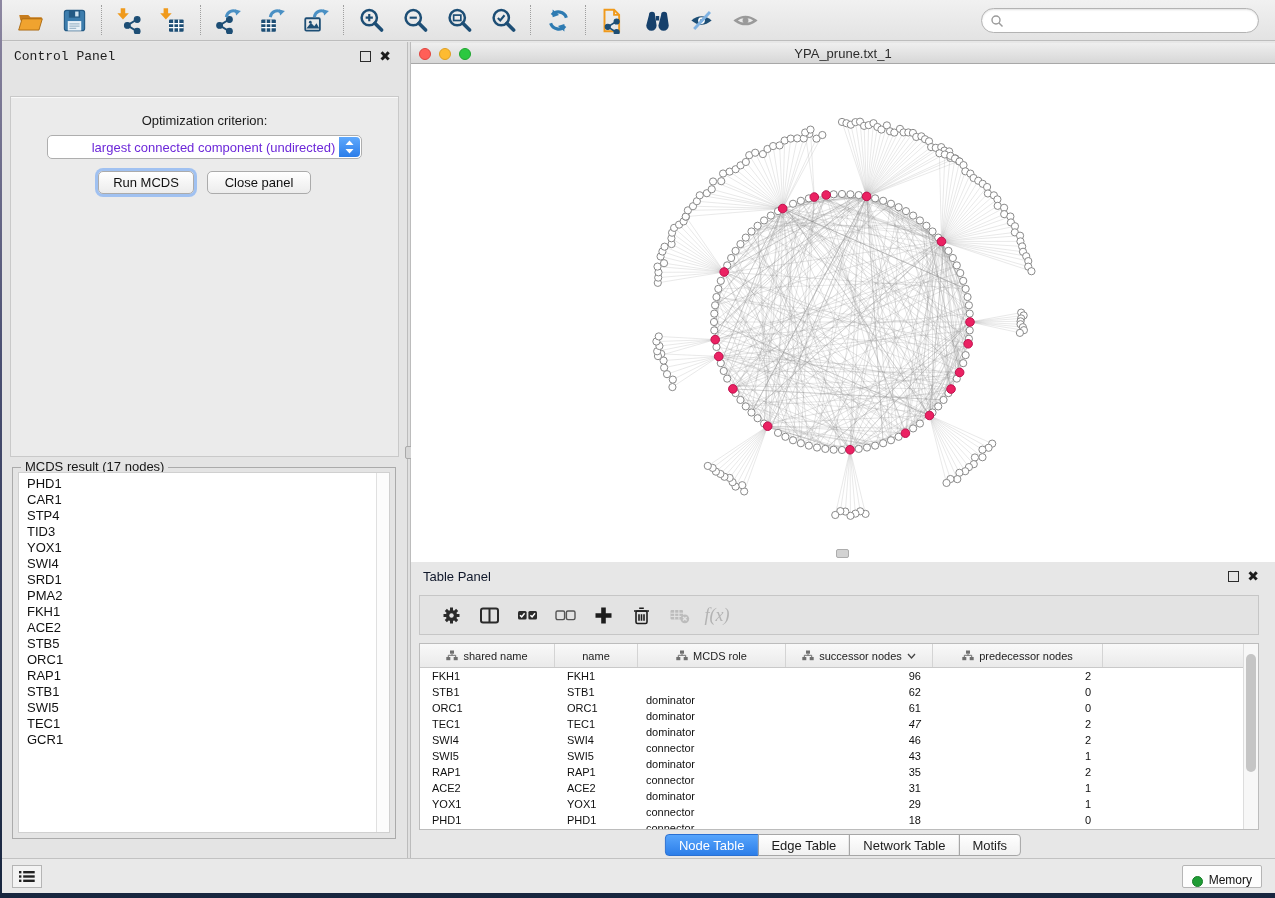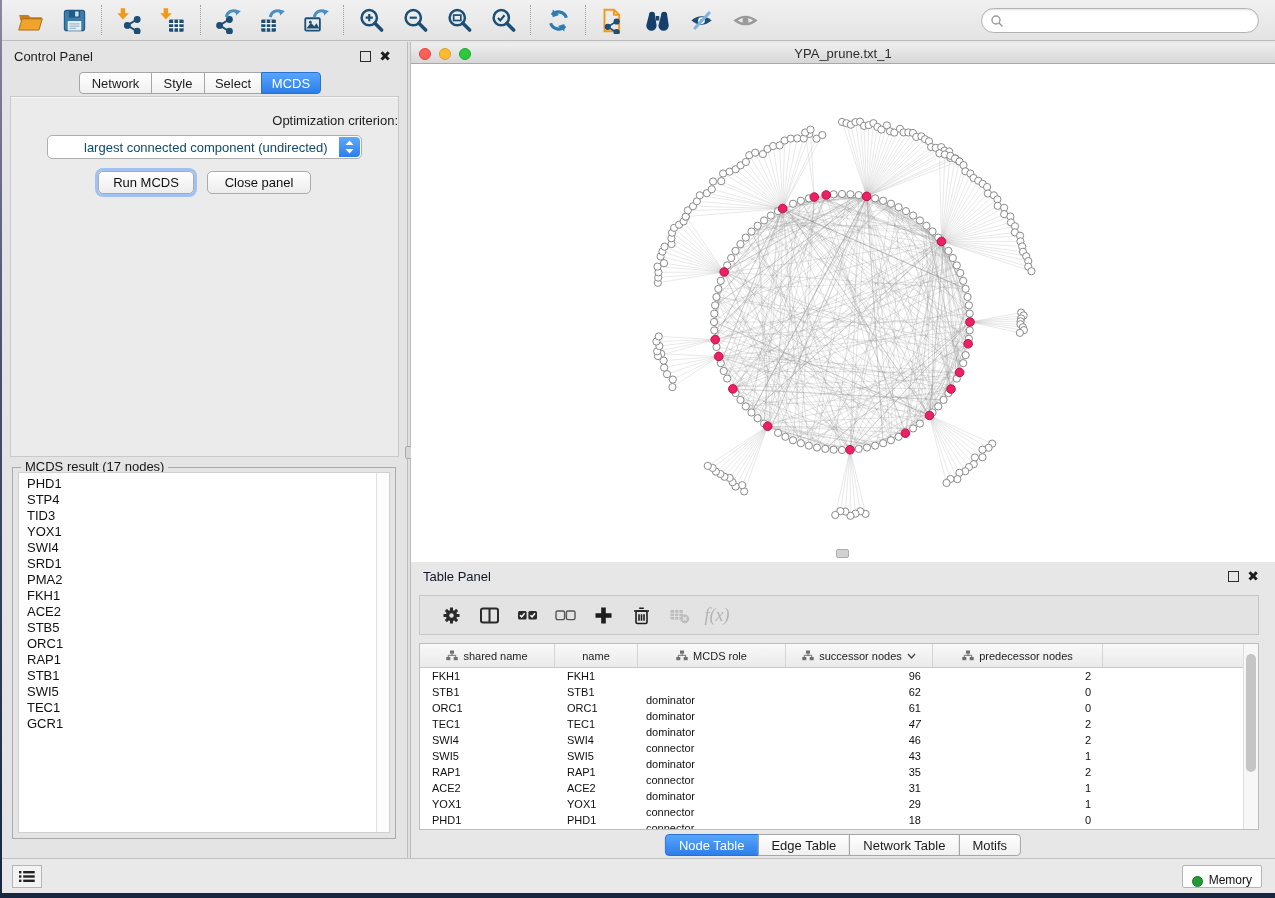--- a/index.html
+++ b/index.html
@@ -16,33 +16,33 @@
   .searchbox input { border:none; outline:none; flex:1; height:20px; font-size:12px; background:transparent; }
 
   
   .main { position:absolute; left:0; right:0; top:42px; bottom:35px; }
   .control-panel { position:absolute; left:0; top:0; bottom:0; width:405px; background:#e4e4e4; }
   .splitter { position:absolute; left:405px; width:4px; top:0; bottom:0; background:#e0e0e0; border-left:1px solid #bcbcbc; border-right:1px solid #bcbcbc; }
   .splitter .grip { position:absolute; top:404px; left:-3px; width:9px; height:13px; background:#d6d6d6; border:1px solid #a9a9a9; border-radius:2px; }
   .rightcol { position:absolute; left:409px; right:0; top:0; bottom:0; }
 
   
-  .cp-title { position:absolute; left:12px; top:7px; font-size:13px; color:#1c1c1c; }
+  .cp-title { position:absolute; left:12px; top:7px; font-size:13px; color:#1c1c1c;font-family:Liberation Mono, monospace; }
   .panel-float { position:absolute; width:11px; height:11px; border:1.6px solid #2c2c2c; top:9px; }
   .panel-close { position:absolute; top:6px; font-size:14px; font-weight:bold; color:#1c1c1c; line-height:16px; }
   .cp-float { right:36px; } .cp-close { right:16px; }
   .cp-tabs { position:absolute; left:77px; top:30px; display:flex; height:22px; }
   .seg { height:22px; display:flex; align-items:center; justify-content:center; font-size:13px; color:#1c1c1c; background:linear-gradient(#ffffff,#f0f0f0); border:1px solid #a6a6a6; margin-left:-1px; }
   .seg.first { border-radius:4px 0 0 4px; margin-left:0; }
   .seg.last { border-radius:0 4px 4px 0; }
   .seg.sel { background:linear-gradient(#57a5fc,#2c7ee9); color:#fff; border-color:#2a70d2; }
   .cp-inner { position:absolute; left:8px; right:8px; top:54px; height:361px; background:#ebebeb; border:1px solid #c9c9c9; box-shadow:inset 0 1px 0 #f9f9f9; }
-  .opt-label { position:absolute; top:16px; left:0; right:0; text-align:right; font-size:13px; color:#1a1a1a; }
+  .opt-label { position:absolute; top:16px; left:0; right:0; text-align:center; font-size:13px; color:#1a1a1a; }
   .dropdown { position:absolute; left:36px; top:38px; width:315px; height:24px; background:#fff; border:1px solid #aeaeae; border-radius:5px; display:flex; align-items:center; }
-  .dropdown .dval { flex:1; font-size:13px; color:#0c4a6e; padding-right:18px;padding-left:36px; }
+  .dropdown .dval { flex:1; text-align:center; font-size:13px; color:#6d28d9; padding-right:18px;padding-left:36px; }
   .dd-step { position:absolute; right:1px; top:1px; bottom:1px; width:21px; border-radius:0 4px 4px 0; background:linear-gradient(#5fa9fd,#2b7de9); display:flex; flex-direction:column; align-items:center; justify-content:center; gap:2px; }
   .btnrow { position:absolute; top:74px; left:0; right:0; }
   .pbtn { position:absolute; height:23px; background:linear-gradient(#ffffff,#ececec); border:1px solid #ababab; border-radius:5px; font-size:13px; color:#111; display:flex; align-items:center; justify-content:center; }
   .run-btn { left:87px; width:96px; box-shadow:0 0 0 3px rgba(110,165,245,.6); }
   .close-btn { left:196px; width:104px; }
   .fieldset { position:absolute; left:10px; right:11px; top:425px; bottom:19px; border:1px solid #ababab; }
   .legend { position:absolute; top:-9px; left:8px; background:#e4e4e4; padding:0 4px; font-size:13px; color:#161616; }
   .listbox { position:absolute; inset:4px 5px 5px 5px; background:#fff; border:1px solid #d0d0d0; overflow:hidden; }
   .mcds-item { font-size:13px; line-height:16px; padding-left:8px; color:#111; }
   .list-scroll { position:absolute; right:0; top:0; bottom:0; width:13px; background:#fcfcfc; border-left:1px solid #e0e0e0; }
@@ -259,26 +259,20 @@
     </div>
   </div>
 
   <div class="main">
 
     <div class="control-panel">
       <div class="cp-title">Control Panel</div>
       <div class="panel-float cp-float"></div>
       <div class="panel-close cp-close">✖</div>
 
-      <div class="cp-tabs">
-          <div class="seg first" style="width: 73px;">Network</div>
-          <div class="seg" style="width: 54px;">Style</div>
-          <div class="seg" style="width: 58px;">Select</div>
-          <div class="seg last sel" style="width: 60px;">MCDS</div>
-        </div>
 
       <div class="cp-inner">
         <div class="opt-label">Optimization criterion:</div>
         <div class="dropdown">
           <div class="dval">largest connected component (undirected)</div>
           <div class="dd-step">
             <svg width="9" height="6" viewBox="0 0 9 6">
                 <path d="M0.5 5 L4.5 0.5 L8.5 5Z" fill="#fff"></path>
               </svg>
             <svg width="9" height="6" viewBox="0 0 9 6">
@@ -290,20 +284,21 @@
           <div class="pbtn run-btn">Run MCDS</div>
           <div class="pbtn close-btn">Close panel</div>
         </div>
       </div>
 
       <div class="fieldset">
         <div class="legend">MCDS result (17 nodes)</div>
         <div class="listbox">
           <div style="padding-top:3px;">
               <div class="mcds-item">PHD1</div>
+              <div class="mcds-item">CAR1</div>
               <div class="mcds-item">STP4</div>
               <div class="mcds-item">TID3</div>
               <div class="mcds-item">YOX1</div>
               <div class="mcds-item">SWI4</div>
               <div class="mcds-item">SRD1</div>
               <div class="mcds-item">PMA2</div>
               <div class="mcds-item">FKH1</div>
               <div class="mcds-item">ACE2</div>
               <div class="mcds-item">STB5</div>
               <div class="mcds-item">ORC1</div>

